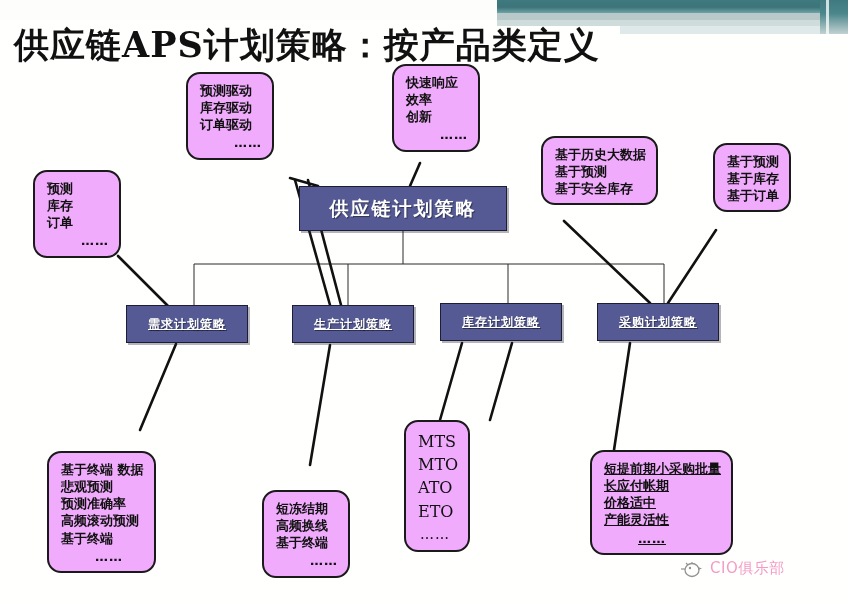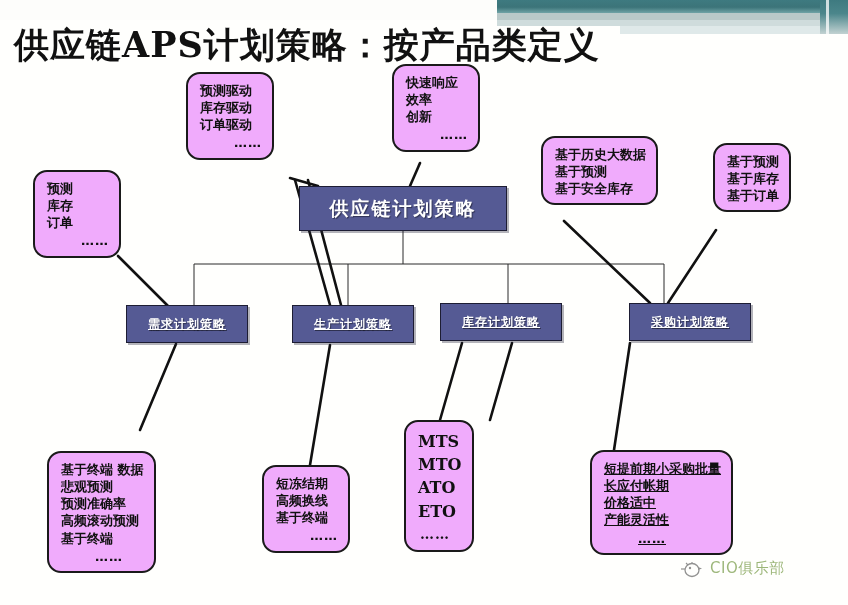--- a/index.html
+++ b/index.html
@@ -93,21 +93,21 @@
   }
   .pbox.child {
     width: 122px; height: 38px;
     font-size: 12px;
     letter-spacing: 1px;
     text-decoration: underline;
   }
   #node-demand   { left: 126px; top: 305px; }
   #node-produce  { left: 280px; top: 305px; margin-left: 12px; }
   #node-stock    { left: 440px; top: 303px; text-align: right; }
-  #node-purchase { left: 629px; top: 303px; }
+  #node-purchase { left: 597px; top: 303px; }
 
   
   .bubble {
     position: absolute;
     background: #f0abfc;
     border: 2px solid #1a1a1a;
     border-radius: 14px;
     padding: 8px 10px 6px 12px;
     font-family: "DejaVu Sans", "Liberation Sans", sans-serif;
     font-size: 13px;
@@ -120,47 +120,47 @@
   .bubble .dots {
     display: block;
     letter-spacing: 1px;
     font-size: 13px;
     padding-left: 34px;
     margin-top: 1px;
     color: #111;
   }
   .bubble.serif {
     font-family: "DejaVu Serif", "Liberation Serif", serif;
-    font-weight: bold;
+    font-weight: normal;
     font-size: 16px;
     line-height: 1.45;
   }
   .bubble.serif .dots { padding-left: 2px; font-size: 14px; }
 
   
   #cal-demand-src  { left: 33px;  top: 170px; }
   #cal-driver      { left: 186px; top: 72px;  }
   #cal-goal        { left: 392px; top: 64px;  }
   #cal-stock-basis { left: 541px; top: 136px; }
   #cal-buy-basis   { left: 713px; top: 143px; }
   #cal-demand-det  { left: 47px;  top: 451px; }
-  #cal-prod-det    { left: 262px; top: 465px; }
+  #cal-prod-det    { left: 262px; top: 490px; }
   #cal-stock-det   { left: 404px; top: 420px; }
   #cal-buy-det     { left: 590px; top: 450px; text-decoration: underline; }
 
   
   #watermark {
     position: absolute; left: 679px; top: 559px;
     display: flex; align-items: center; gap: 3px;
     opacity: .55;
   }
   #watermark .wm-text {
     font-family: "DejaVu Sans", "Liberation Sans", sans-serif;
     font-size: 15px;
-    color: #4d7c0f;
+    color: #ec4899;
     letter-spacing: .5px;
     white-space: nowrap;
     text-align: center;
   }
   #watermark .wm-bird {
     width: 28px; height: 18px;
     position: relative;
   }
 </style>
 </head>

